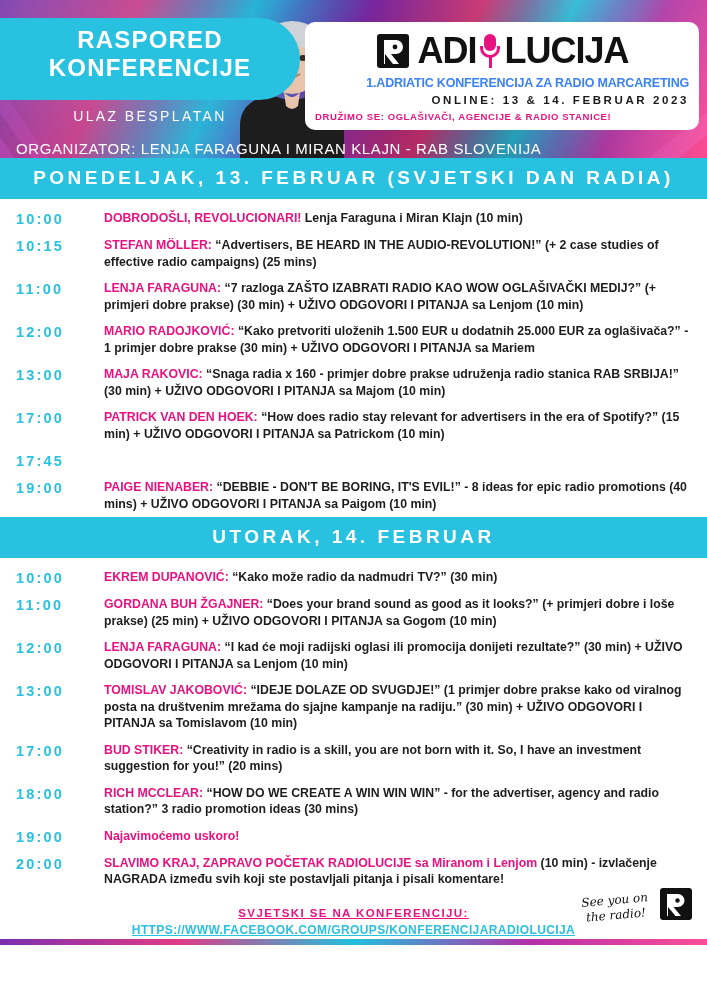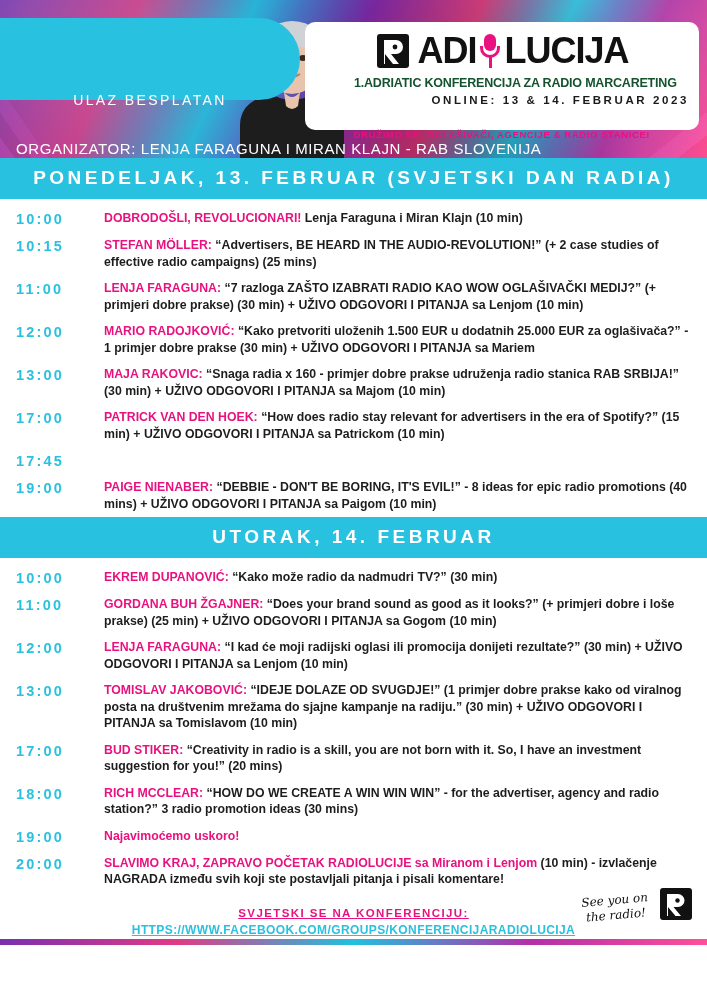--- a/index.html
+++ b/index.html
@@ -53,21 +53,21 @@
     width: 300px;
     z-index: 5;
     text-align: center;
     color:#ffffff;
     font-weight: 800;
     font-size: 24px;
     line-height: 28px;
     letter-spacing: 1.2px;
   }
   .subtitle-text {
-    position:absolute; left:0; top: 92px;
+    position:absolute; left:0; top: 108px;
     width: 300px;
     z-index:5;
     text-align:center;
     color:#ffffff;
     font-size: 14px;
     letter-spacing: 2.4px;
     font-weight: 400;
   }
   .organizer {
     position:absolute;
@@ -122,43 +122,42 @@
     position:absolute; left: 8.5px; top: 23px;
     width: 3px; height: 11px;
     background:#e8117f;
   }
   .logo-r {
     width: 36px; height: 38px;
     margin-right: 2px;
     position: relative;
   }
   .logo-tag1 {
-    text-align:left;
+    text-align:right;
     font-size: 12.5px;
     font-weight: 800;
-    color:#14532d;
+    color:#3b82f6;
     letter-spacing: -.2px;
     margin-top: 2px;
     margin-left: 39px;
   }
   .logo-tag2 {
     text-align:right;
     font-size: 11.5px;
     font-weight: 700;
     color:#1a1a1a;
     letter-spacing: 2.6px;
     margin-top: 4px;
   }
   .logo-tag3 {
-    text-align:center;
     font-size: 9.5px;
     font-weight: 700;
     color:#e8117f;
     letter-spacing: .6px;
-    margin-top: 23px;
+    margin-top: 5px;
   }
 
   .head-photo {
     position:absolute;
     left: 232px; top: 6px;
     width: 120px; height: 152px;
     z-index: 3;
   }
 
   
@@ -242,20 +241,24 @@
     width: 707px; height: 6px;
     background: linear-gradient(90deg,#7a2fb0,#e03a86,#22c0dd,#b32fa8,#ff4f9a);
   }
 </style>
 </head>
 <body>
 
 <div class="header">
 
   <div class="title-pill"></div>
+  <div class="title-text">
+    <div>RASPORED</div>
+    <div>KONFERENCIJE</div>
+  </div>
   <div class="subtitle-text">ULAZ BESPLATAN</div>
   <div class="organizer">ORGANIZATOR: LENJA FARAGUNA I MIRAN KLAJN - RAB SLOVENIJA</div>
 
   <svg class="head-photo" viewBox="0 0 120 152">
     <g>
       <ellipse cx="60" cy="52" rx="31" ry="36" fill="#e8c4ac"></ellipse>
       <path d="M28 46 q4-30 32-31 q30 1 32 31 q2 14-4 14 q-6-20-28-20 q-22 0-28 20 q-6 0-4-14z" fill="#cfd3d8"></path>
       <path d="M27 40 q-8 6-6 22 q2 12 8 10 q-4-18 2-28z" fill="#d8dce1"></path>
       <path d="M93 40 q8 6 6 22 q-2 12-8 10 q4-18-2-28z" fill="#d8dce1"></path>
       <ellipse cx="49" cy="52" rx="4" ry="3" fill="#3a2a22"></ellipse>

